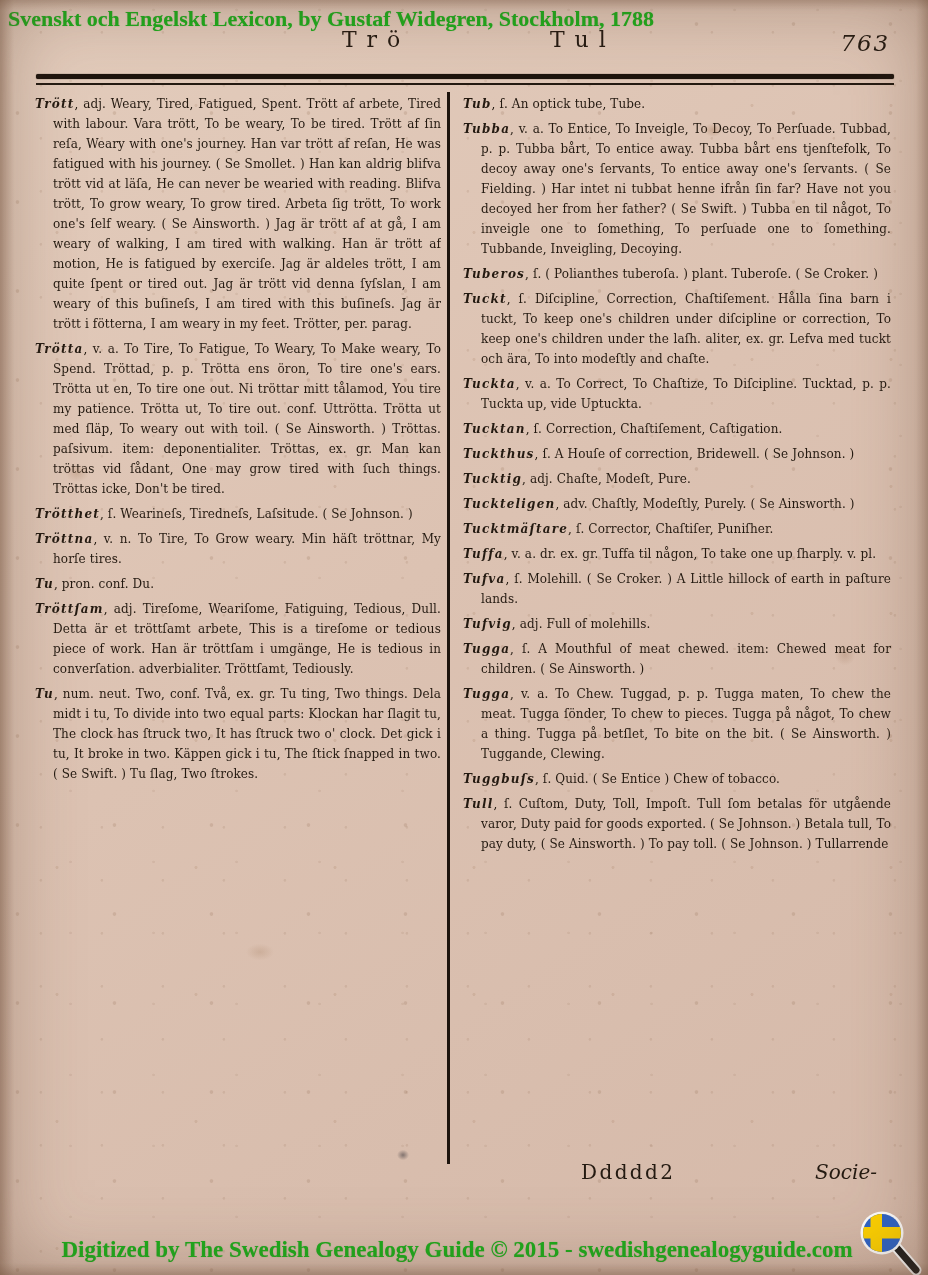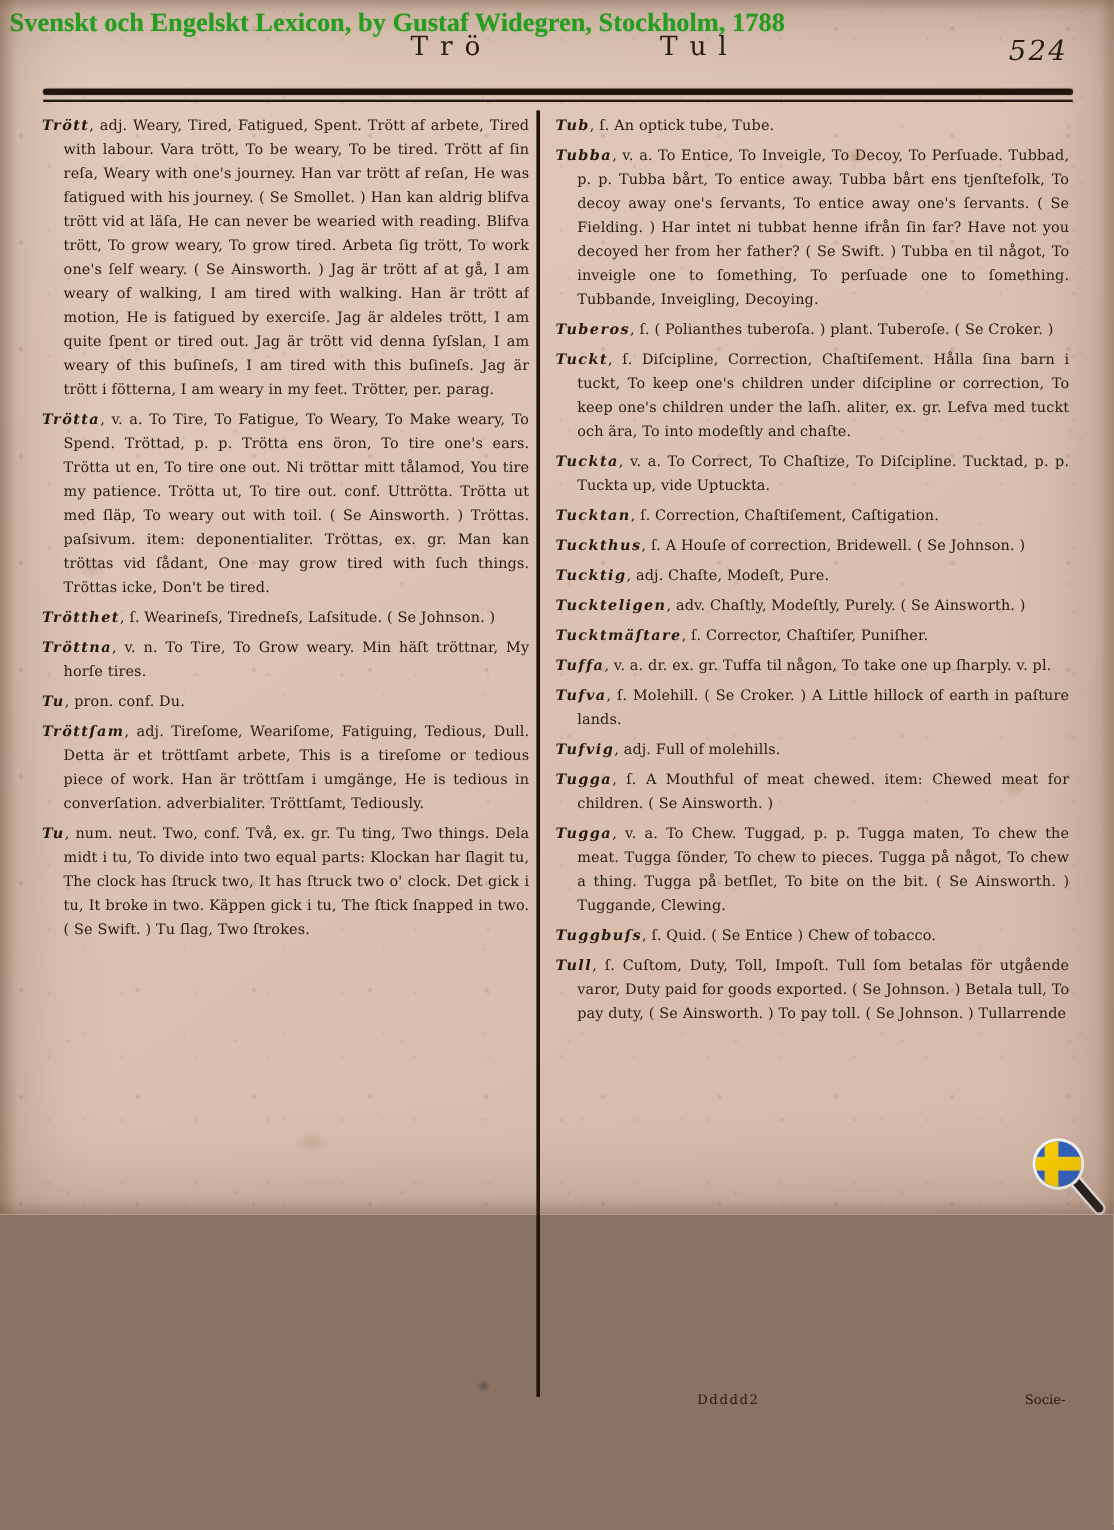--- a/index.html
+++ b/index.html
@@ -1,18 +1,18 @@
 <!DOCTYPE html>
 <html><head>
 <meta charset="utf-8">
 <style>
   html,body{margin:0;padding:0;}
   body{width:928px;height:1275px;overflow:hidden;background:#8a7364;}
   .page{
-    position:relative;width:928px;height:1012px;
+    position:relative;width:928px;height:1275px;
     background-color:#dcc2b2;
     background-image:
       radial-gradient(circle at 18% 27%, rgba(121,82,52,.16) 0 1.4px, transparent 2.2px),
       radial-gradient(circle at 67% 61%, rgba(121,82,52,.12) 0 1px, transparent 1.7px),
       radial-gradient(circle at 41% 83%, rgba(140,95,60,.14) 0 1.2px, transparent 1.9px),
       radial-gradient(circle at 85% 14%, rgba(121,82,52,.10) 0 1px, transparent 1.6px),
       linear-gradient(90deg, rgba(116,80,56,.30) 0, rgba(116,80,56,0) 14px),
       linear-gradient(270deg, rgba(116,80,56,.22) 0, rgba(116,80,56,0) 12px),
       linear-gradient(180deg, rgba(116,80,56,.20) 0, rgba(116,80,56,0) 10px),
       linear-gradient(0deg, rgba(116,80,56,.22) 0, rgba(116,80,56,0) 12px),
@@ -51,36 +51,36 @@
 
   .col{position:absolute;top:94px;overflow:hidden;color:#241a11;}
   .col-left{left:35px;width:406px;height:1078px;}
   .col-right{left:463px;width:428px;height:1072px;}
 
   .entry{margin:0 0 5px 0;font-size:12px;line-height:20px;text-align:justify;
          padding-left:1.5em;text-indent:-1.5em;}
   .entry .head{font-style:italic;letter-spacing:.10em;font-weight:bold;}
   .entry .body{letter-spacing:.01em;}
 
-  .signature-row{position:absolute;left:463px;top:1160px;width:428px;height:22px;color:#241a11;font-size:11px;}
+  .signature-row{position:absolute;left:463px;top:1160px;width:428px;height:22px;color:#241a11;font-size:20px;}
   .signature-mark{position:absolute;left:118px;letter-spacing:.12em;}
-  .catchword{position:absolute;right:3px;}
+  .catchword{position:absolute;right:14px;font-style:italic;}
 
   .logo{position:absolute;right:2px;bottom:0;width:70px;height:66px;}
 </style>
 </head>
 <body>
 
 <div class="page">
 
   <div class="scan-credit top">Svenskt och Engelskt Lexicon, by Gustaf Widegren, Stockholm, 1788</div>
 
   <span class="running-head header-word hw1">Trö</span>
   <span class="running-head header-word hw2">Tul</span>
-  <span class="page-number">524</span>
+  <span class="page-number">763</span>
 
   <div class="rule-thick"></div>
   <div class="rule-thin"></div>
   <div class="col-divider"></div>
 
   <div class="col col-left">
   <p class="entry"><span class="head">Trött</span><span class="body">, adj. Weary, Tired, Fatigued, Spent. Trött af arbete, Tired with labour. Vara trött, To be weary, To be tired. Trött af ſin reſa, Weary with one's journey. Han var trött af reſan, He was fatigued with his journey. ( Se Smollet. ) Han kan aldrig blifva trött vid at läſa, He can never be wearied with reading. Blifva trött, To grow weary, To grow tired. Arbeta ſig trött, To work one's ſelf weary. ( Se Ainsworth. ) Jag är trött af at gå, I am weary of walking, I am tired with walking. Han är trött af motion, He is fatigued by exerciſe. Jag är aldeles trött, I am quite ſpent or tired out. Jag är trött vid denna ſyſslan, I am weary of this buſineſs, I am tired with this buſineſs. Jag är trött i fötterna, I am weary in my feet. Trötter, per. parag.</span></p>
 
   <p class="entry"><span class="head">Trötta</span><span class="body">, v. a. To Tire, To Fatigue, To Weary, To Make weary, To Spend. Tröttad, p. p. Trötta ens öron, To tire one's ears. Trötta ut en, To tire one out. Ni tröttar mitt tålamod, You tire my patience. Trötta ut, To tire out. conf. Uttrötta. Trötta ut med ſläp, To weary out with toil. ( Se Ainsworth. ) Tröttas. paſsivum. item: deponentialiter. Tröttas, ex. gr. Man kan tröttas vid ſådant, One may grow tired with ſuch things. Tröttas icke, Don't be tired.</span></p>
 
@@ -129,20 +129,21 @@
   <p class="entry"><span class="head">Tuggbuſs</span><span class="body">, ſ. Quid. ( Se Entice ) Chew of tobacco.</span></p>
 
   <p class="entry"><span class="head">Tull</span><span class="body">, ſ. Cuſtom, Duty, Toll, Impoſt. Tull ſom betalas för utgående varor, Duty paid for goods exported. ( Se Johnson. ) Betala tull, To pay duty, ( Se Ainsworth. ) To pay toll. ( Se Johnson. ) Tullarrende</span></p>
 </div>
 
   <div class="signature-row">
     <span class="signature-mark">Ddddd2</span>
     <span class="catchword">Socie-</span>
   </div>
 
+  <div class="scan-credit bottom">Digitized by The Swedish Genealogy Guide © 2015 - swedishgenealogyguide.com</div>
 
   <div class="logo">
     <svg width="70" height="66" viewBox="0 0 70 66">
       <defs>
         <clipPath id="flagClip">
             <circle cx="26" cy="24" r="19"></circle>
           </clipPath>
       </defs>
       <line x1="40" y1="38" x2="60" y2="61" stroke="#ffffff" stroke-width="11" stroke-linecap="round"></line>
       <line x1="40" y1="38" x2="60" y2="61" stroke="#1c1c1c" stroke-width="7" stroke-linecap="round"></line>

